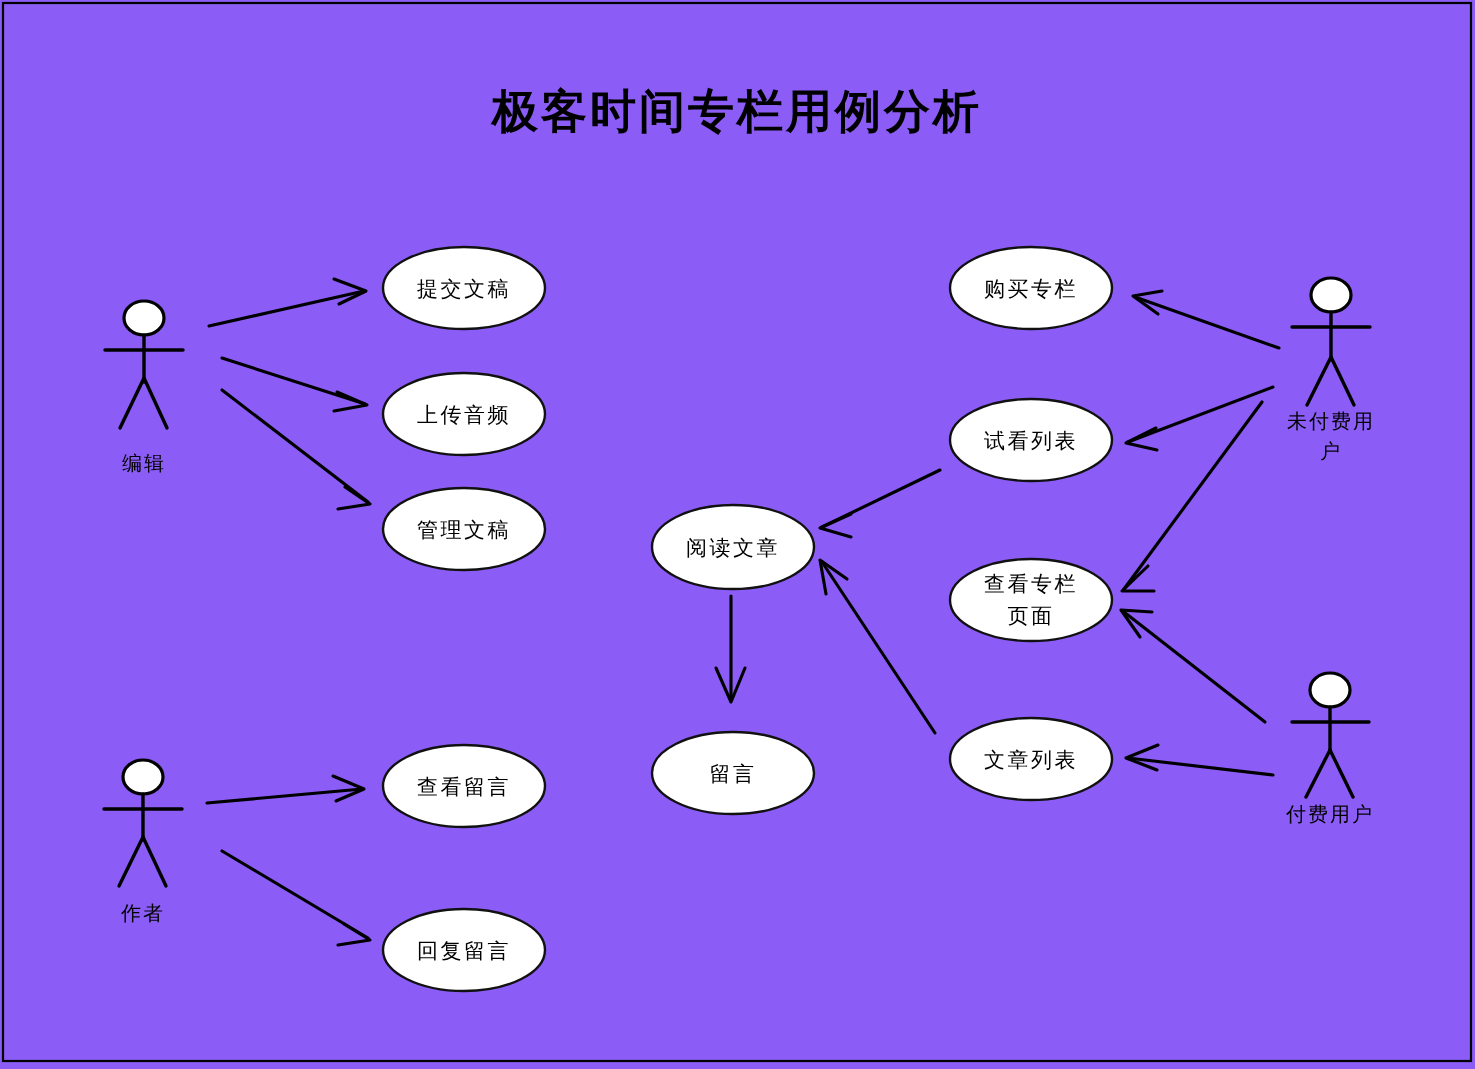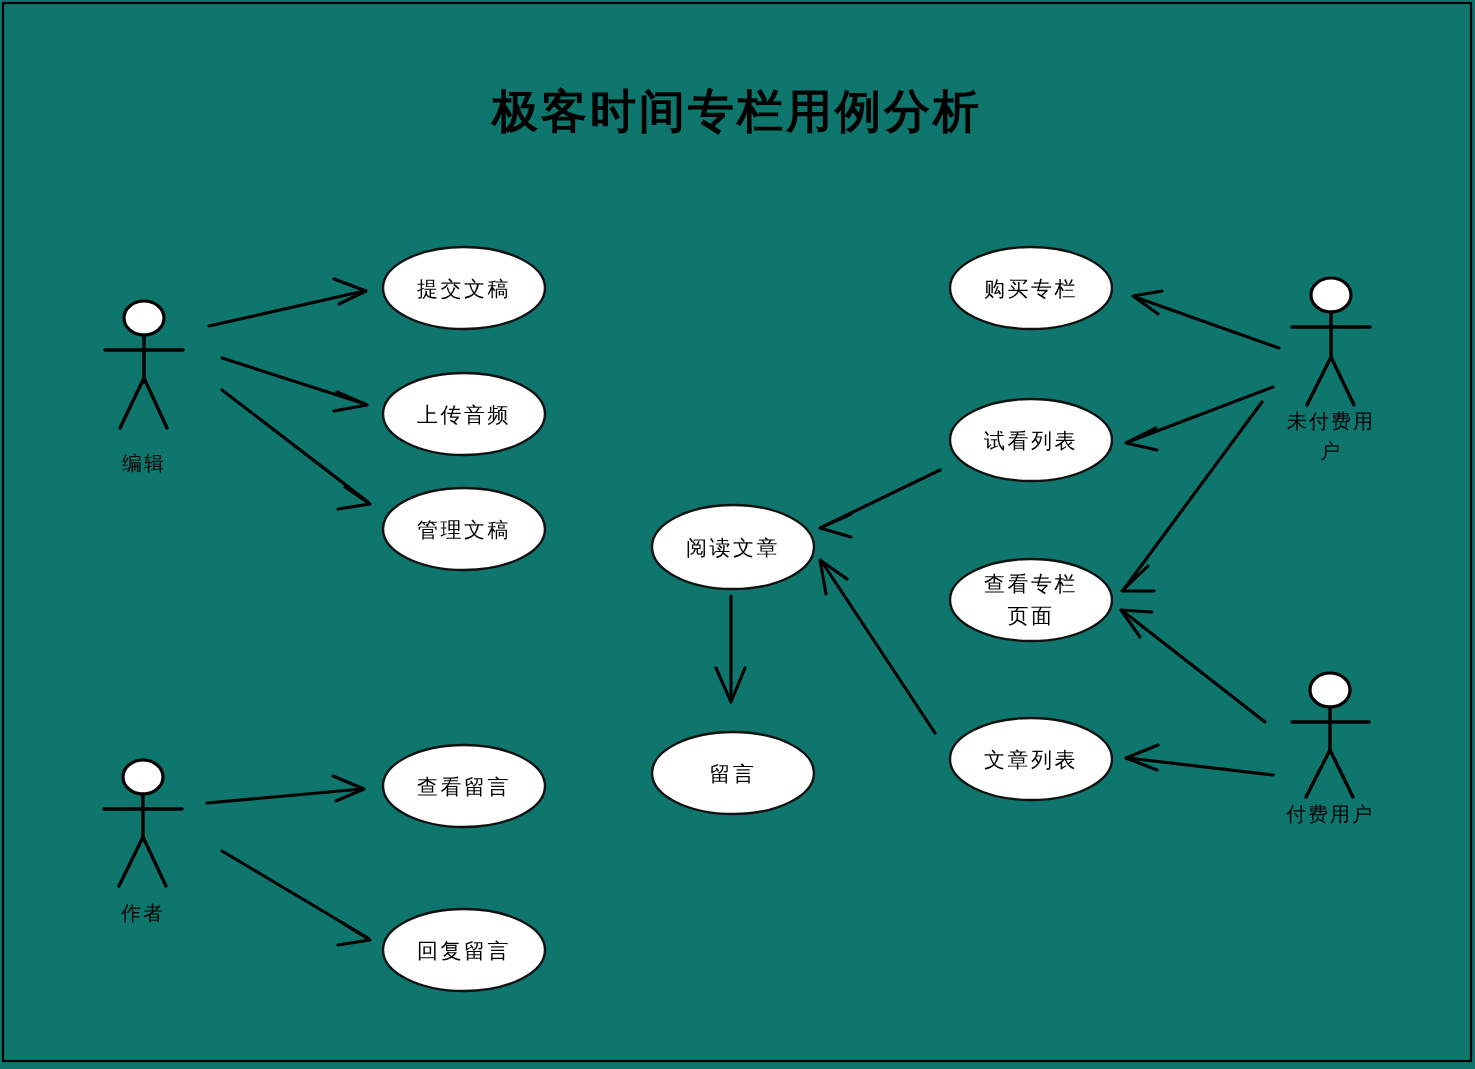--- a/index.html
+++ b/index.html
@@ -7,21 +7,21 @@
     padding: 0;
     background: #ffffff;
   }
   body {
     font-family: "DejaVu Sans", sans-serif;
   }
   #page {
     position: relative;
     width: 1475px;
     height: 1069px;
-    background: #0f766e;
+    background: #8b5cf6;
     overflow: hidden;
   }
   #diagram {
     display: block;
     width: 1475px;
     height: 1069px;
   }
   .page-border {
     fill: none;
     stroke: #000000;

